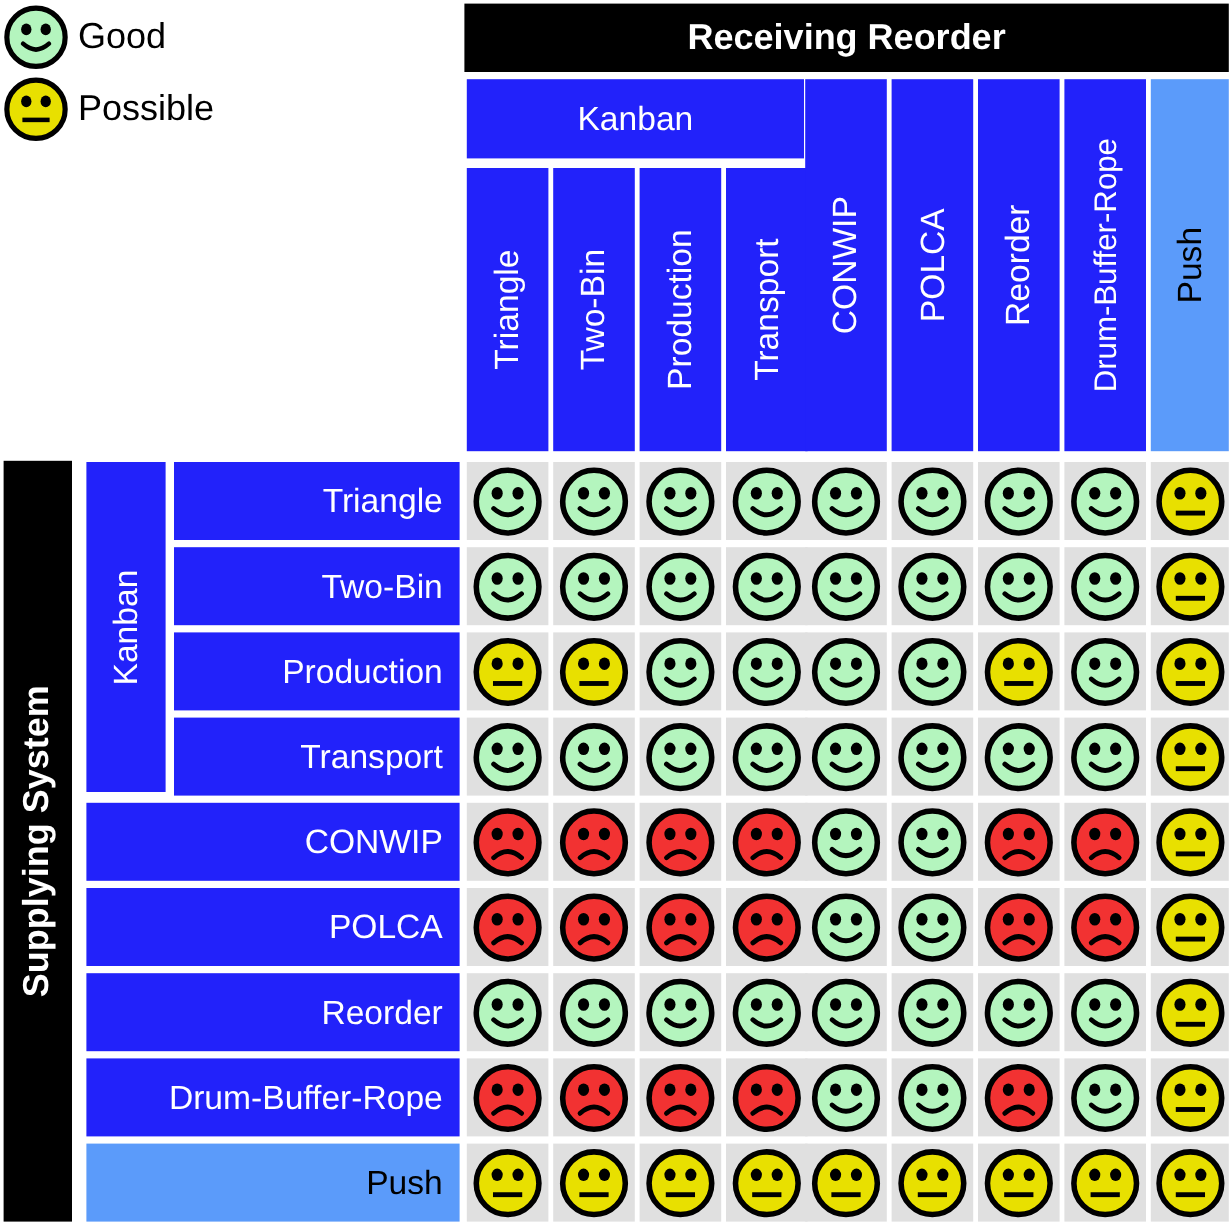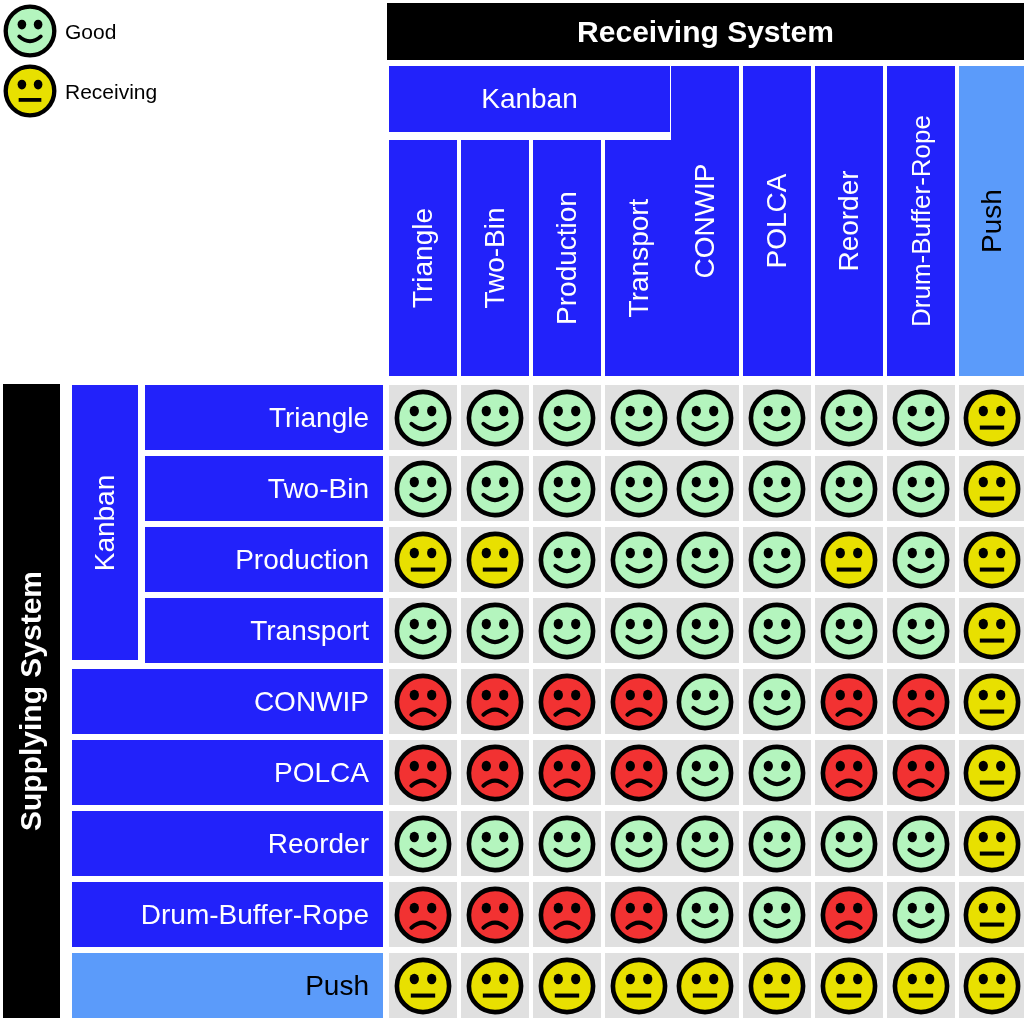--- a/index.html
+++ b/index.html
@@ -2,21 +2,21 @@
 <html><head>
 <meta charset="utf-8">
 <style>
   html,body{margin:0;padding:0;background:#fff;}
   body{width:1024px;height:1021px;position:relative;overflow:hidden;
        font-family:"Liberation Sans","DejaVu Sans",sans-serif;}
 
   
   #legend{position:absolute;left:0;top:0;width:385px;height:380px;}
   .legend-row{position:absolute;left:3px;height:56px;display:flex;align-items:center;gap:8px;}
-  .legend-label{font-size:21px;color:#000;line-height:1;white-space:nowrap;}
+  .legend-label{font-size:30px;color:#000;line-height:1;white-space:nowrap;}
 
   
   .face{display:block;}
 
   
   #receiving-header{position:absolute;left:387px;top:3px;width:637px;height:57px;
       background:#000;color:#fff;font-size:30px;font-weight:bold;
       display:flex;align-items:center;justify-content:center;}
 
   
@@ -69,26 +69,26 @@
     </div>
     <div class="legend-row" style="top: 63px;">
       <span>
         <svg class="face" width="54" height="54" viewBox="0 0 100 100">
           <circle cx="50" cy="50" r="45" fill="#E8E000" stroke="#000" stroke-width="8"></circle>
           <ellipse cx="35" cy="38" rx="8" ry="9" fill="#000"></ellipse>
           <ellipse cx="65" cy="38" rx="8" ry="9" fill="#000"></ellipse>
           <rect x="29" y="63" width="42" height="7" fill="#000"></rect>
         </svg>
       </span>
-      <span class="legend-label">Receiving</span>
+      <span class="legend-label">Possible</span>
     </div>
   </div>
 
 <div id="receiving-header">
-  <span>Receiving System</span>
+  <span>Receiving Reorder</span>
 </div>
 
 <div id="col-group-kanban">
   <span>Kanban</span>
 </div>
 
 <div id="col-heads">
     <div class="col-head" style="left: 389px; width: 68px;">
       <span>Triangle</span>
     </div>

